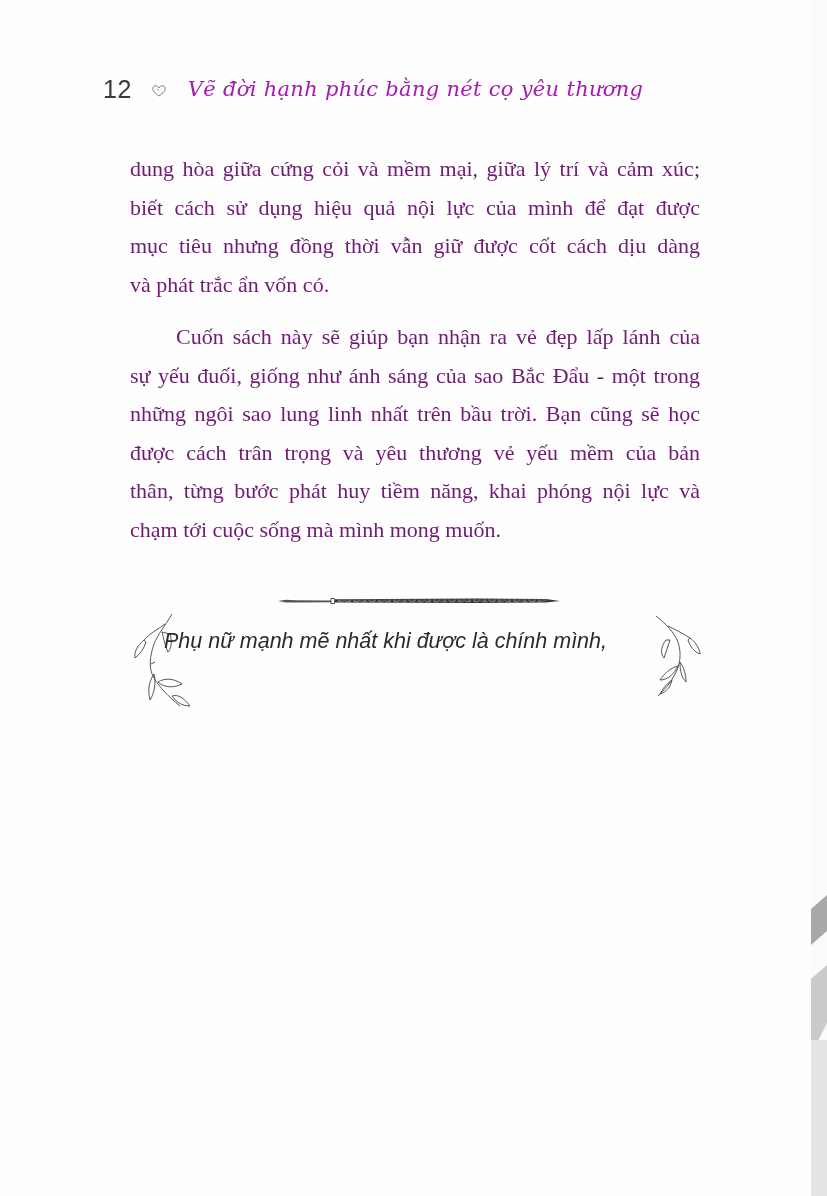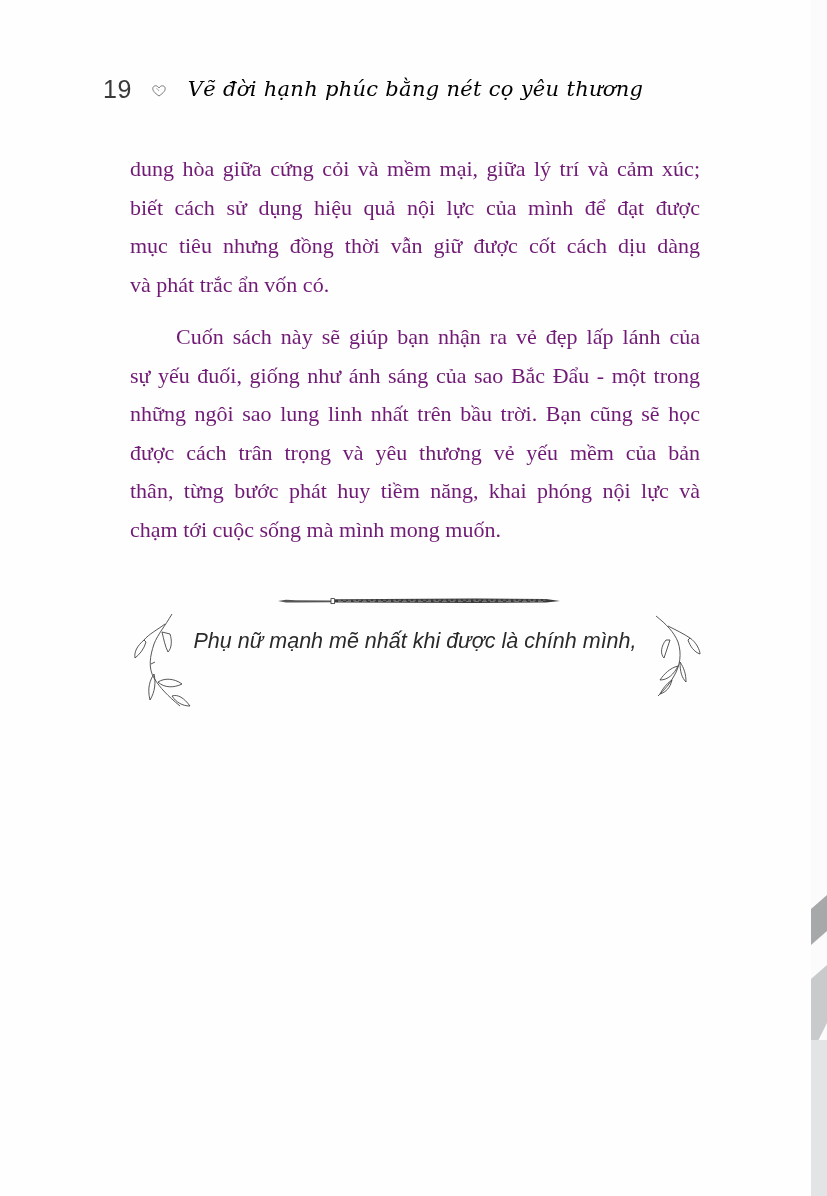--- a/index.html
+++ b/index.html
@@ -40,21 +40,21 @@
       margin-left: 20px;
       margin-right: 22px;
       width: 14px;
       height: 12px;
       display: inline-block;
     }
     .running-title {
       font-family: "DejaVu Serif", "Liberation Serif", serif;
       font-style: italic;
       font-size: 21px;
-      color: #000000;
+      color: #a21caf;
       letter-spacing: 0.3px;
     }
 
     
     .body-text {
       position: absolute;
       left: 130px;
       width: 570px;
       font-size: 22px;
       line-height: 38.5px;
@@ -79,24 +79,24 @@
       position: absolute;
       left: 276px;
       top: 594px;
       width: 286px;
       height: 14px;
     }
 
     
     .quote {
       position: absolute;
-      left: 180px;
+      left: 164px;
       top: 622px;
       width: 470px;
-      text-align: center;
+      text-align: left;
       font-family: "Liberation Sans", "DejaVu Sans", sans-serif;
       font-style: italic;
       font-size: 21.5px;
       line-height: 38px;
       color: #2a2a2a;
     }
     .quote .line { display: block; white-space: nowrap; }
 
     .leaf-left {
       position: absolute;
@@ -144,21 +144,21 @@
       background: #c9cacc;
       clip-path: polygon(0 14px, 100% 0, 100% 58px, 0 100%);
     }
   </style>
 </head>
 <body>
 
 <div class="page">
 
   <div class="header">
-    <span class="page-number">19</span>
+    <span class="page-number">12</span>
     <span class="heart">
       <svg width="14" height="12" viewBox="0 0 14 12">
         <path d="M7 11 C2 7.5 0.8 5.5 0.8 3.6 C0.8 1.9 2.1 0.8 3.6 0.8 C5 0.8 6.3 1.8 7 3 C7.7 1.8 9 0.8 10.4 0.8 C11.9 0.8 13.2 1.9 13.2 3.6 C13.2 5.5 12 7.5 7 11 Z" fill="none" stroke="#6a6a6a" stroke-width="0.9"></path>
         <path d="M4.5 3.2 C5.5 4.2 6.3 5 7 6" fill="none" stroke="#6a6a6a" stroke-width="0.6"></path>
       </svg>
     </span>
     <span class="running-title">Vẽ đời hạnh phúc bằng nét cọ yêu thương</span>
   </div>
 
   <div class="body-text para1">

